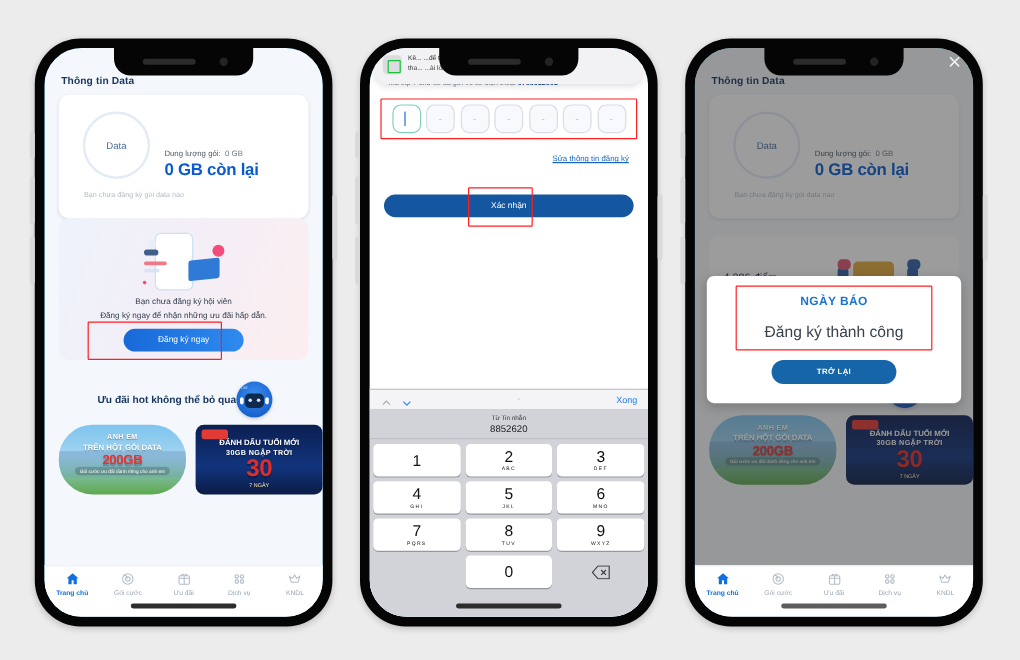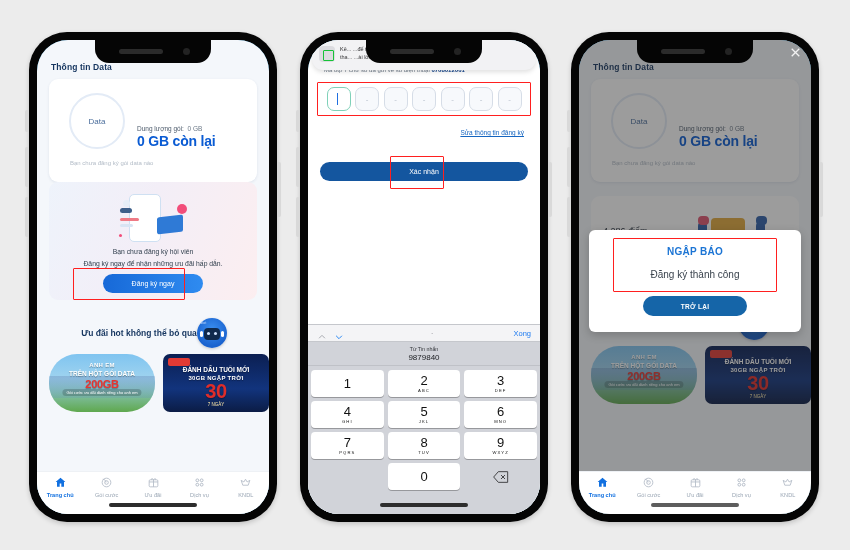--- a/index.html
+++ b/index.html
@@ -212,21 +212,21 @@
   
   .dim{position:absolute;inset:0;background:rgba(40,40,40,.46);z-index:20;}
   .close-x{position:absolute;right:9px;top:5px;width:13px;height:13px;z-index:30;}
   .close-x svg{width:13px;height:13px;}
   .dialog{
     position:absolute;left:10px;right:10px;top:190px;
     background:#fff;border-radius:6px;padding:16px 0 16px 0;z-index:30;
     box-shadow:0 3px 10px rgba(0,0,0,.2);
   }
   .dlg-title{text-align:center;font-size:10px;font-weight:bold;color:#1b74d4;letter-spacing:.3px;}
-  .dlg-msg{text-align:center;font-size:10px;color:#3a434d;margin-top:12px;}
+  .dlg-msg{text-align:center;font-size:13px;color:#3a434d;margin-top:12px;}
   .dlg-btn{
     margin:16px auto 0 auto;width:104px;height:20px;border-radius:10px;
     background:#1565a8;color:#fff;font-size:6.5px;font-weight:bold;
     display:flex;align-items:center;justify-content:center;letter-spacing:.3px;
   }
   .dlg-hl{left:24px;top:8px;right:24px;height:52px;}
 </style>
 </head>
 <body>
 
@@ -427,21 +427,21 @@
             <div class="kb-chev">
               <svg viewBox="0 0 24 24" fill="none" stroke="#2e8bf5" stroke-width="2.4">
                   <path d="M5 9l7 7 7-7"></path>
                 </svg>
             </div>
             <div class="kb-dash">-</div>
             <div class="kb-done">Xong</div>
           </div>
           <div class="kb-from">
             <div class="a">Từ Tin nhắn</div>
-            <div class="b">9879840</div>
+            <div class="b">8852620</div>
           </div>
           <div class="kb-grid">
             <div class="kb-row">
               <div class="key">
                   <div class="num">1</div>
                   <div class="sub"></div>
                 </div>
               <div class="key">
                   <div class="num">2</div>
                   <div class="sub">ABC</div>
@@ -638,21 +638,21 @@
 
         <div class="dim"></div>
 
         <div class="close-x">
           <svg viewBox="0 0 24 24" fill="none" stroke="#f2f2f2" stroke-width="2.4">
               <path d="M5 5l14 14M19 5L5 19"></path>
             </svg>
         </div>
 
         <div class="dialog">
-          <div class="dlg-title">NGẬP BÁO</div>
+          <div class="dlg-title">NGÀY BÁO</div>
           <div class="dlg-msg">Đăng ký thành công</div>
           <div class="dlg-btn">TRỞ LẠI</div>
           <div class="hl dlg-hl"></div>
         </div>
       </div>
       <div class="notch">
         <div class="spk"></div>
         <div class="cam"></div>
       </div>
       <div class="homebar light"></div>

